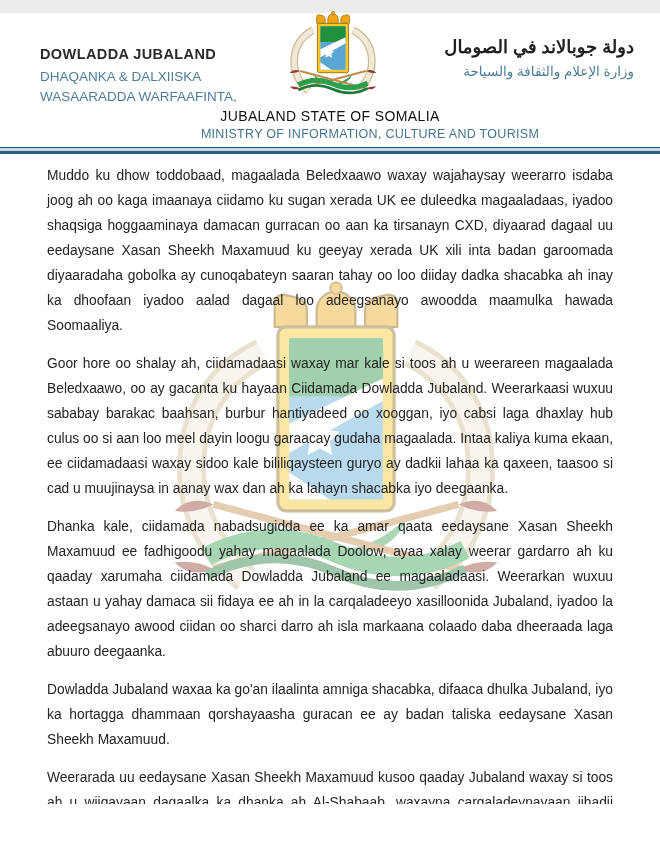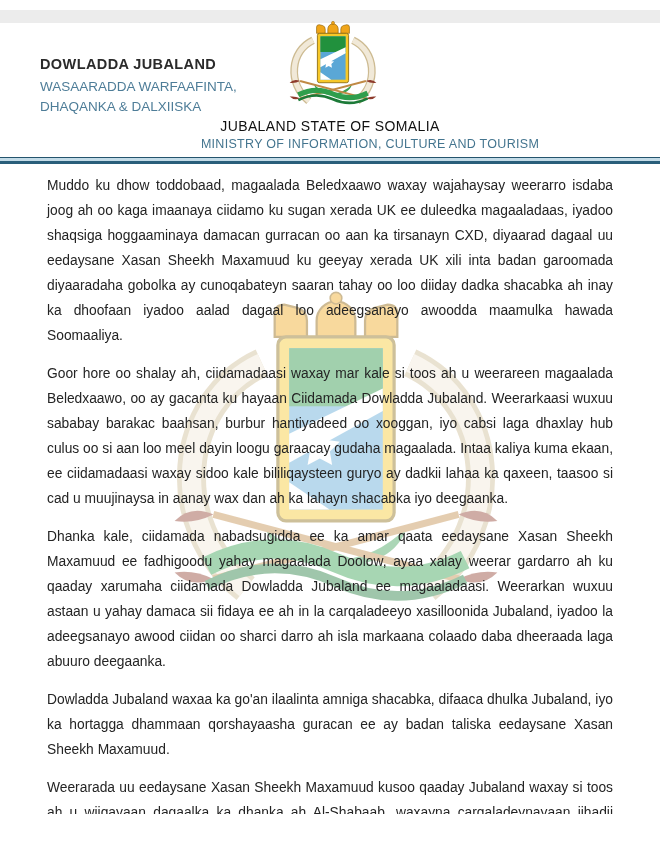--- a/index.html
+++ b/index.html
@@ -2,21 +2,20 @@
 <html><head>
 <meta charset="utf-8">
 <style>
   html,body{margin:0;padding:0;background:#ffffff;}
   .page{
     position:relative;
     width:660px;height:804px;
     background:#ffffff;
     overflow:hidden;
     font-family:"Liberation Sans", sans-serif;
-    margin-top:10px;
   }
   .top-band{
     position:absolute;top:0;left:0;width:660px;height:13px;
     background:#ececec;
   }
   
   .lh-left{
     position:absolute;left:40px;top:44px;width:230px;
     color:#4e7d98;font-size:13.5px;line-height:20px;
   }
@@ -82,22 +81,22 @@
 </style>
 </head>
 <body>
 
 <div class="page">
 
   <div class="top-band"></div>
 
   <div class="lh-left">
     <div class="gov">DOWLADDA JUBALAND</div>
+    <div>DHAQANKA &amp; DALXIISKA</div>
     <div>WASAARADDA WARFAAFINTA,</div>
-    <div>DHAQANKA &amp; DALXIISKA</div>
   </div>
 
   <div class="emblem">
     <svg viewBox="0 0 120 114">
       <g id="emblem-g">
 
         <path d="M 37 25 C 11 37, 7 75, 32 95" fill="none" stroke="#cdbb92" stroke-width="9"></path>
         <path d="M 37 25 C 11 37, 7 75, 32 95" fill="none" stroke="#f1e9d8" stroke-width="6"></path>
         <path d="M 83 25 C 109 37, 113 75, 88 95" fill="none" stroke="#cdbb92" stroke-width="9"></path>
         <path d="M 83 25 C 109 37, 113 75, 88 95" fill="none" stroke="#f1e9d8" stroke-width="6"></path>
@@ -124,20 +123,24 @@
         <path d="M 98 92 q 6 -3 12 -2 q -5 5 -12 2" fill="#8e3b2c"></path>
         <path d="M 22 72 q -6 3 -12 2 q 5 -5 12 -2" fill="#8e3b2c"></path>
         <path d="M 98 72 q 6 3 12 2 q -5 -5 -12 -2" fill="#8e3b2c"></path>
 
         <path d="M 20 88 Q 40 78 60 87 Q 80 96 100 86" fill="none" stroke="#2f9e4c" stroke-width="6"></path>
         <path d="M 20 94 Q 40 84 60 93 Q 80 102 100 92" fill="none" stroke="#1c7a38" stroke-width="3"></path>
       </g>
     </svg>
   </div>
 
+  <div class="lh-right">
+    <div class="gov-ar">دولة جوبالاند في الصومال</div>
+    <div class="min-ar">وزارة الإعلام والثقافة والسياحة</div>
+  </div>
 
   <div class="title-line">JUBALAND STATE OF SOMALIA</div>
   <div class="subtitle-line">MINISTRY OF INFORMATION, CULTURE AND TOURISM</div>
   <div class="rule"></div>
 
   <div class="watermark">
     <svg viewBox="0 0 120 114">
         <use href="#emblem-g"></use>
       </svg>
   </div>

